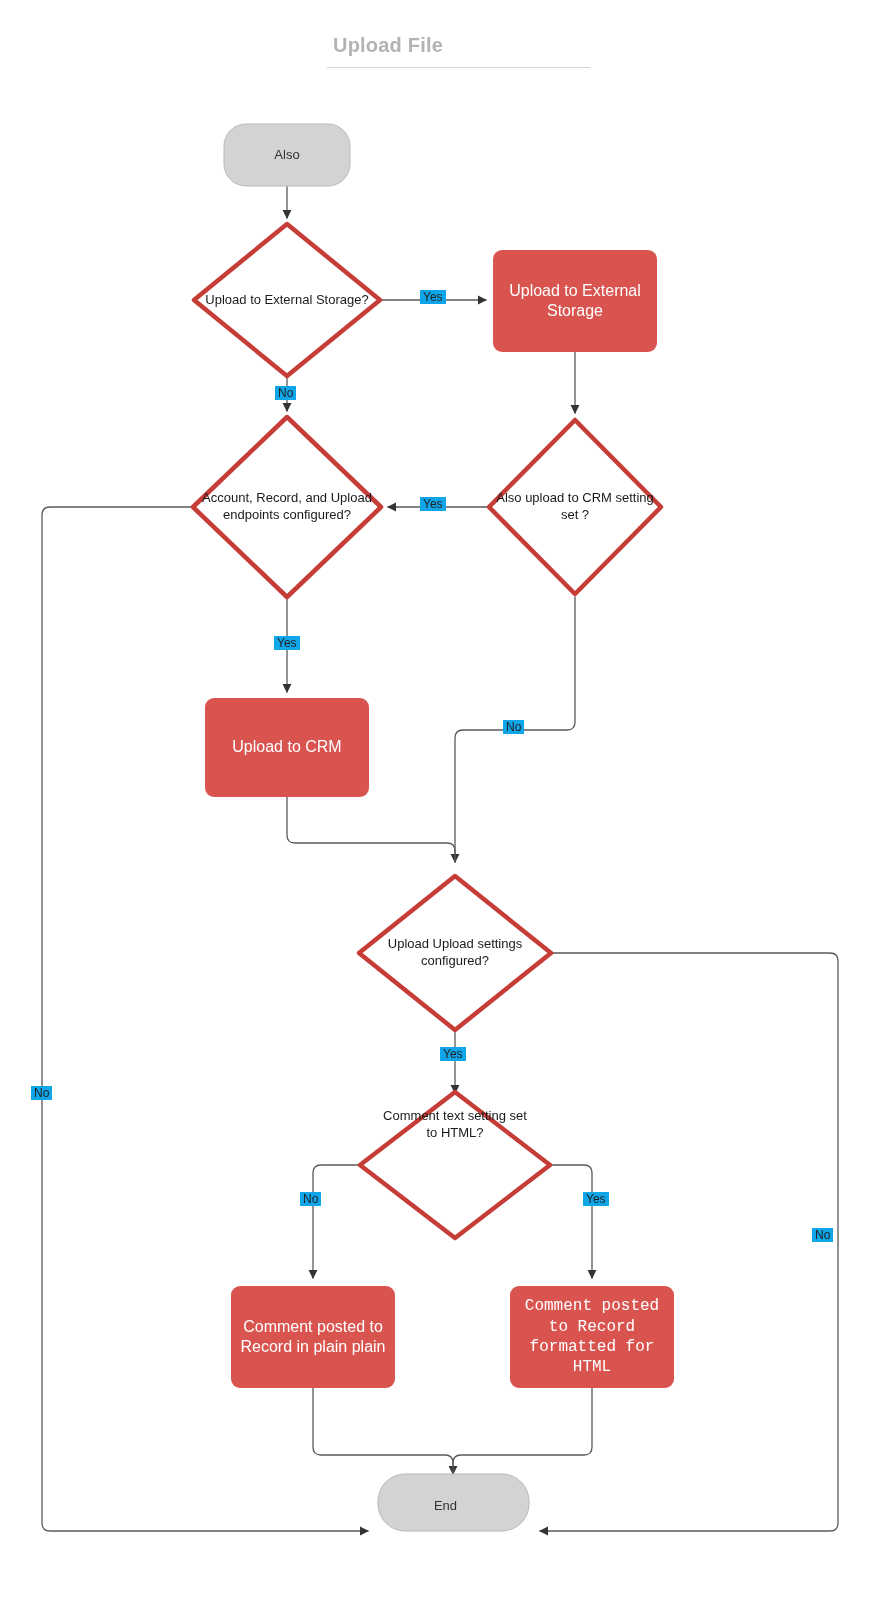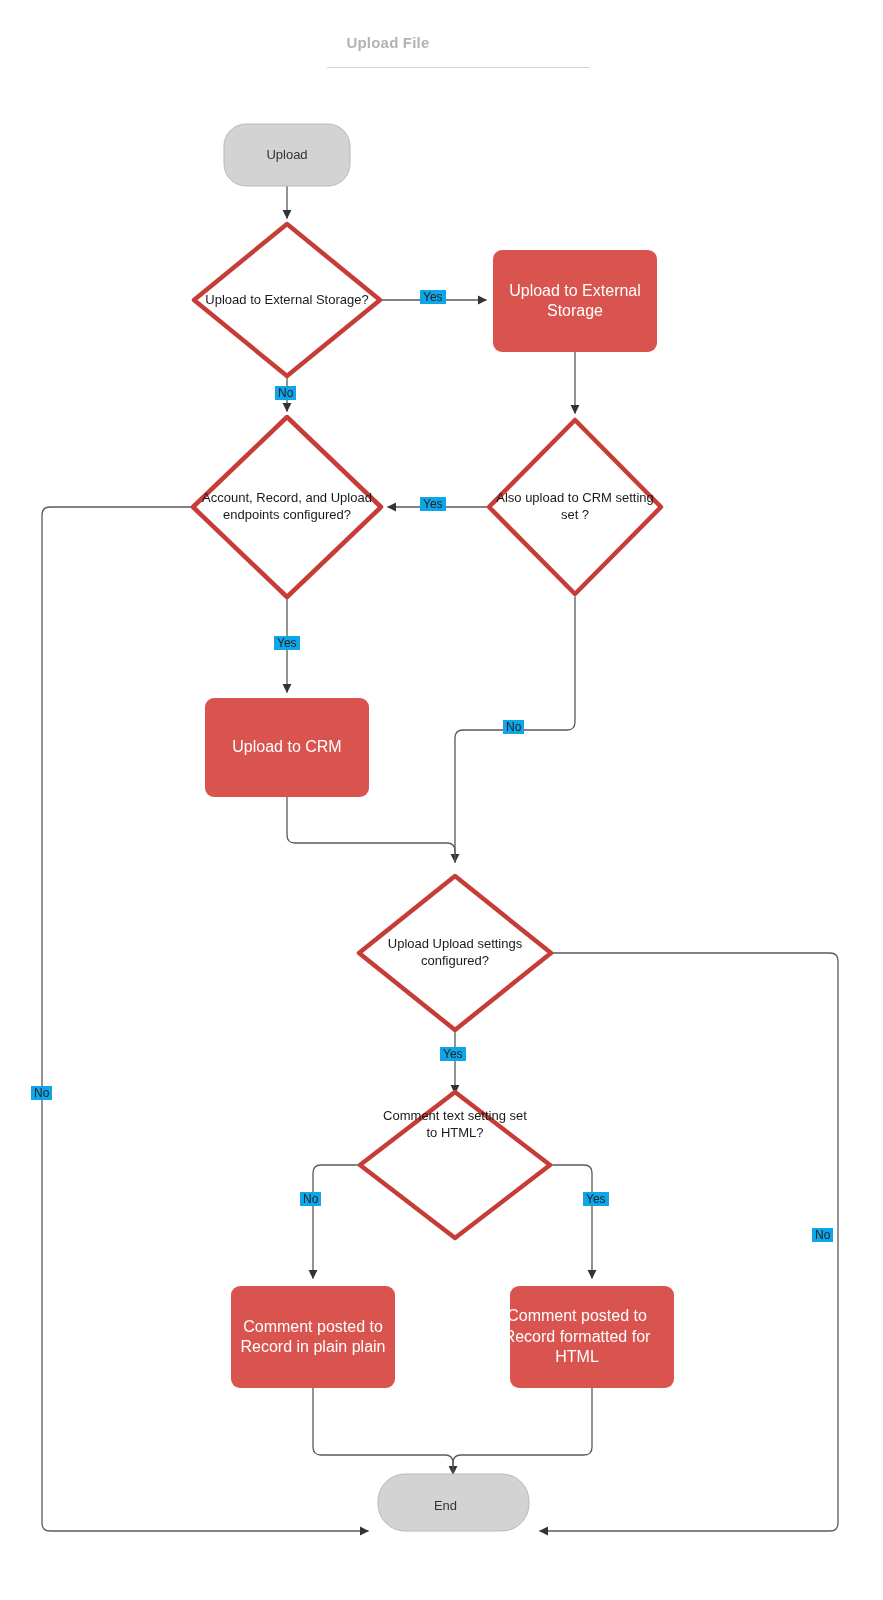--- a/index.html
+++ b/index.html
@@ -20,21 +20,21 @@
     top: 0;
     width: 883px;
     height: 1600px;
   }
   .diagram-title {
     position: absolute;
     left: 0;
     top: 34px;
     width: 776px;
     text-align: center;
-    font-size: 15px;
+    font-size: 20px;
     font-weight: bold;
     color: #b3b3b6;
     letter-spacing: 0.2px;
   }
   .title-rule {
     position: absolute;
     left: 327px;
     top: 67px;
     width: 263px;
     height: 1px;
@@ -149,39 +149,39 @@
   <rect x="231" y="1286" width="164" height="102" rx="9" ry="9" fill="#d9544f"></rect>
 
   <rect x="510" y="1286" width="164" height="102" rx="9" ry="9" fill="#d9544f"></rect>
 
   <rect x="378" y="1474" width="151" height="57" rx="27" ry="27" fill="#d3d3d3" stroke="#b9b9b9" stroke-width="1"></rect>
 </svg>
 
 <div class="diagram-title">Upload File</div>
 <div class="title-rule"></div>
 
-<div class="node-label terminator-label" style="left:224px; top:124px; width:126px; height:62px;">Upload</div>
+<div class="node-label terminator-label" style="left:224px; top:124px; width:126px; height:62px;">Also</div>
 
 <div class="node-label decision-label" style="left:197px; top:264px; width:180px; height:72px;">Upload to External Storage?</div>
 
 <div class="node-label process-label" style="left:496px; top:250px; width:158px; height:102px;">Upload to External Storage</div>
 
 <div class="node-label decision-label" style="left:199px; top:468px; width:176px; height:78px;">Account, Record, and Upload endpoints configured?</div>
 
 <div class="node-label decision-label" style="left:494px; top:472px; width:162px; height:70px;">Also upload to CRM setting set ?</div>
 
 <div class="node-label process-label" style="left:208px; top:698px; width:158px; height:99px;">Upload to CRM</div>
 
 <div class="node-label decision-label" style="left:367px; top:918px; width:176px; height:70px;">Upload Upload settings configured?</div>
 
 <div class="node-label decision-label" style="left:382px; top:1084px; width:146px; height:82px;text-align:center;">Comment text setting set to HTML?</div>
 
 <div class="node-label process-label" style="left:234px; top:1286px; width:158px; height:102px;">Comment posted to Record in plain plain</div>
 
-<div class="node-label process-label" style="left:498px; top:1286px; width:158px; height:102px;">Comment posted to Record formatted for HTML</div>
+<div class="node-label process-label" style="left:513px; top:1286px; width:158px; height:102px;font-family:Liberation Mono, monospace;">Comment posted to Record formatted for HTML</div>
 
 <div class="node-label terminator-label" style="left:370px; top:1474px; width:151px; height:64px;">End</div>
 
 <div class="edge-label" style="left:420px; top:290px;">Yes</div>
 
 <div class="edge-label" style="left:275px; top:386px;">No</div>
 
 <div class="edge-label" style="left:420px; top:497px;">Yes</div>
 
 <div class="edge-label" style="left:503px; top:720px;">No</div>

